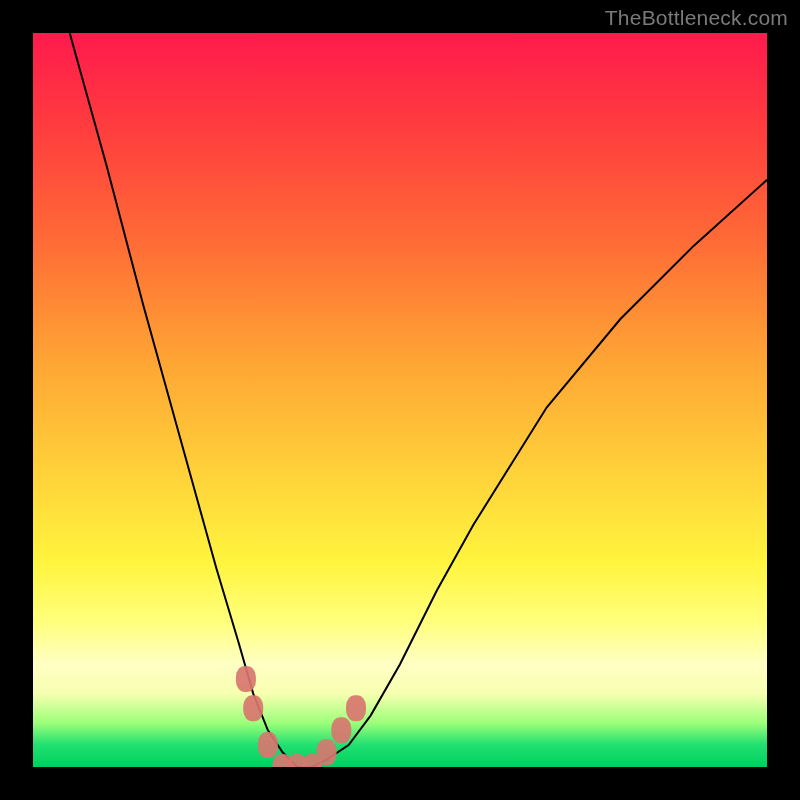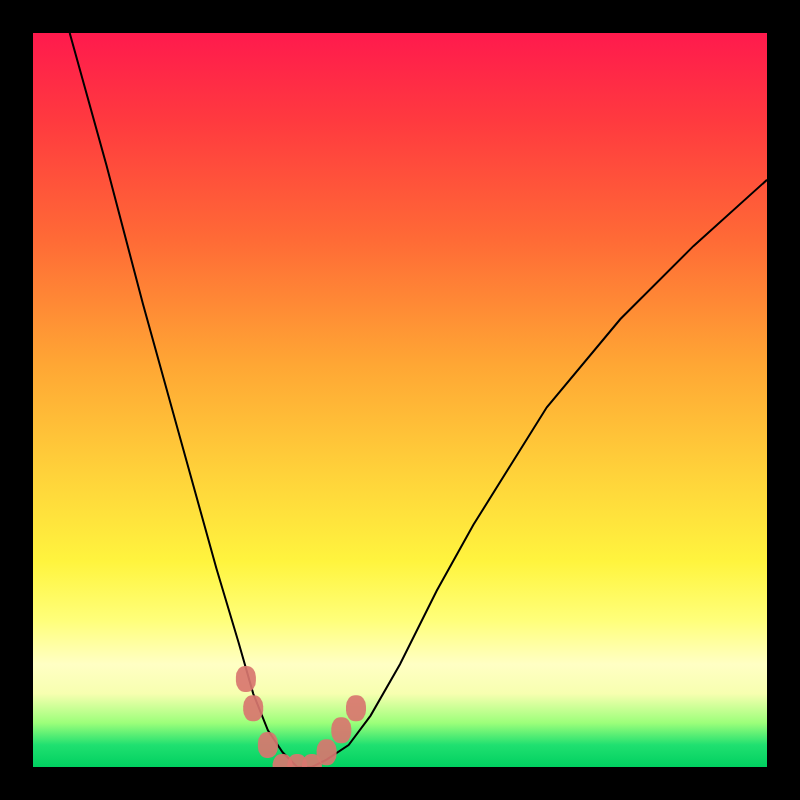--- a/index.html
+++ b/index.html
@@ -82,13 +82,14 @@
           <rect x="224.9" y="699.0" width="20" height="26" rx="9" ry="11" class="blob"></rect>
           <rect x="239.6" y="721.0" width="20" height="26" rx="9" ry="11" class="blob"></rect>
           <rect x="254.2" y="721.0" width="20" height="26" rx="9" ry="11" class="blob"></rect>
           <rect x="268.9" y="721.0" width="20" height="26" rx="9" ry="11" class="blob"></rect>
           <rect x="283.6" y="706.3" width="20" height="26" rx="9" ry="11" class="blob"></rect>
           <rect x="298.3" y="684.3" width="20" height="26" rx="9" ry="11" class="blob"></rect>
           <rect x="313.0" y="662.3" width="20" height="26" rx="9" ry="11" class="blob"></rect>
         </g>
     </svg>
   </div>
+  <div class="watermark">TheBottleneck.com</div>
 </div>
 
 </body></html>

